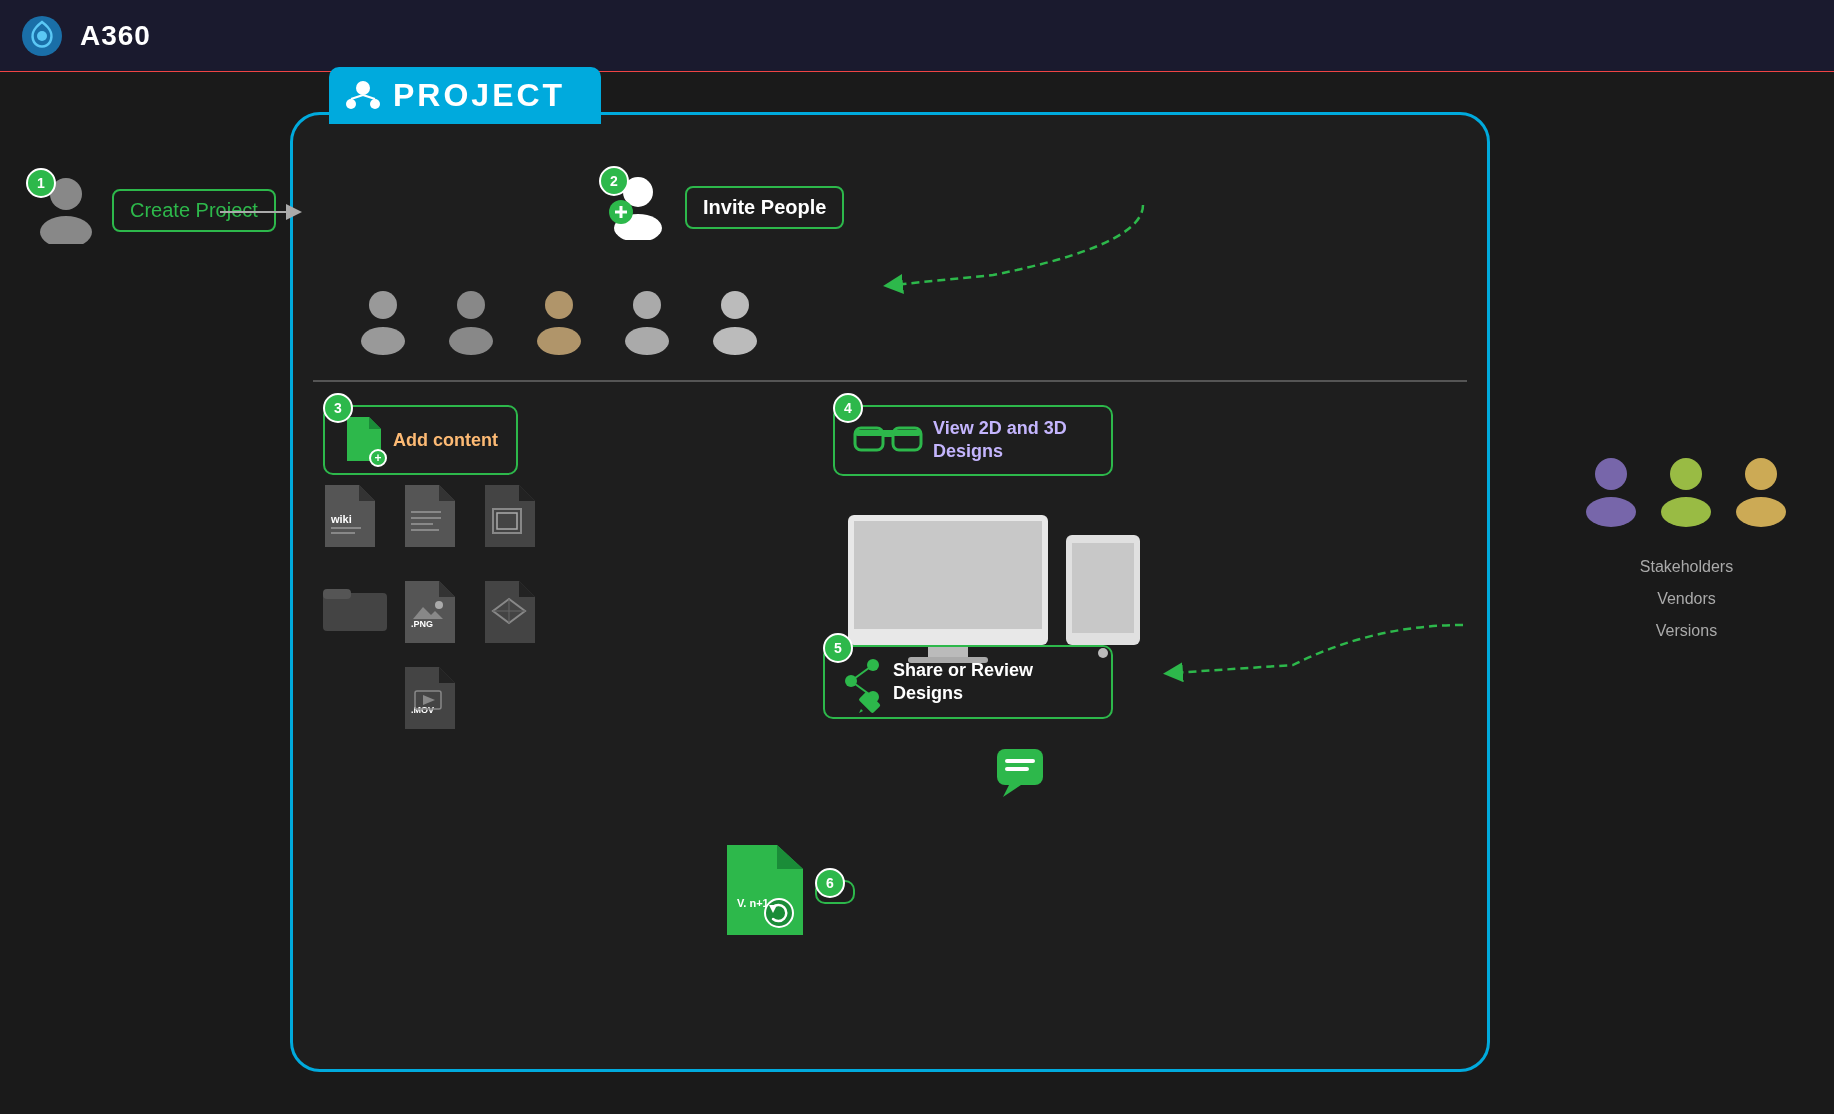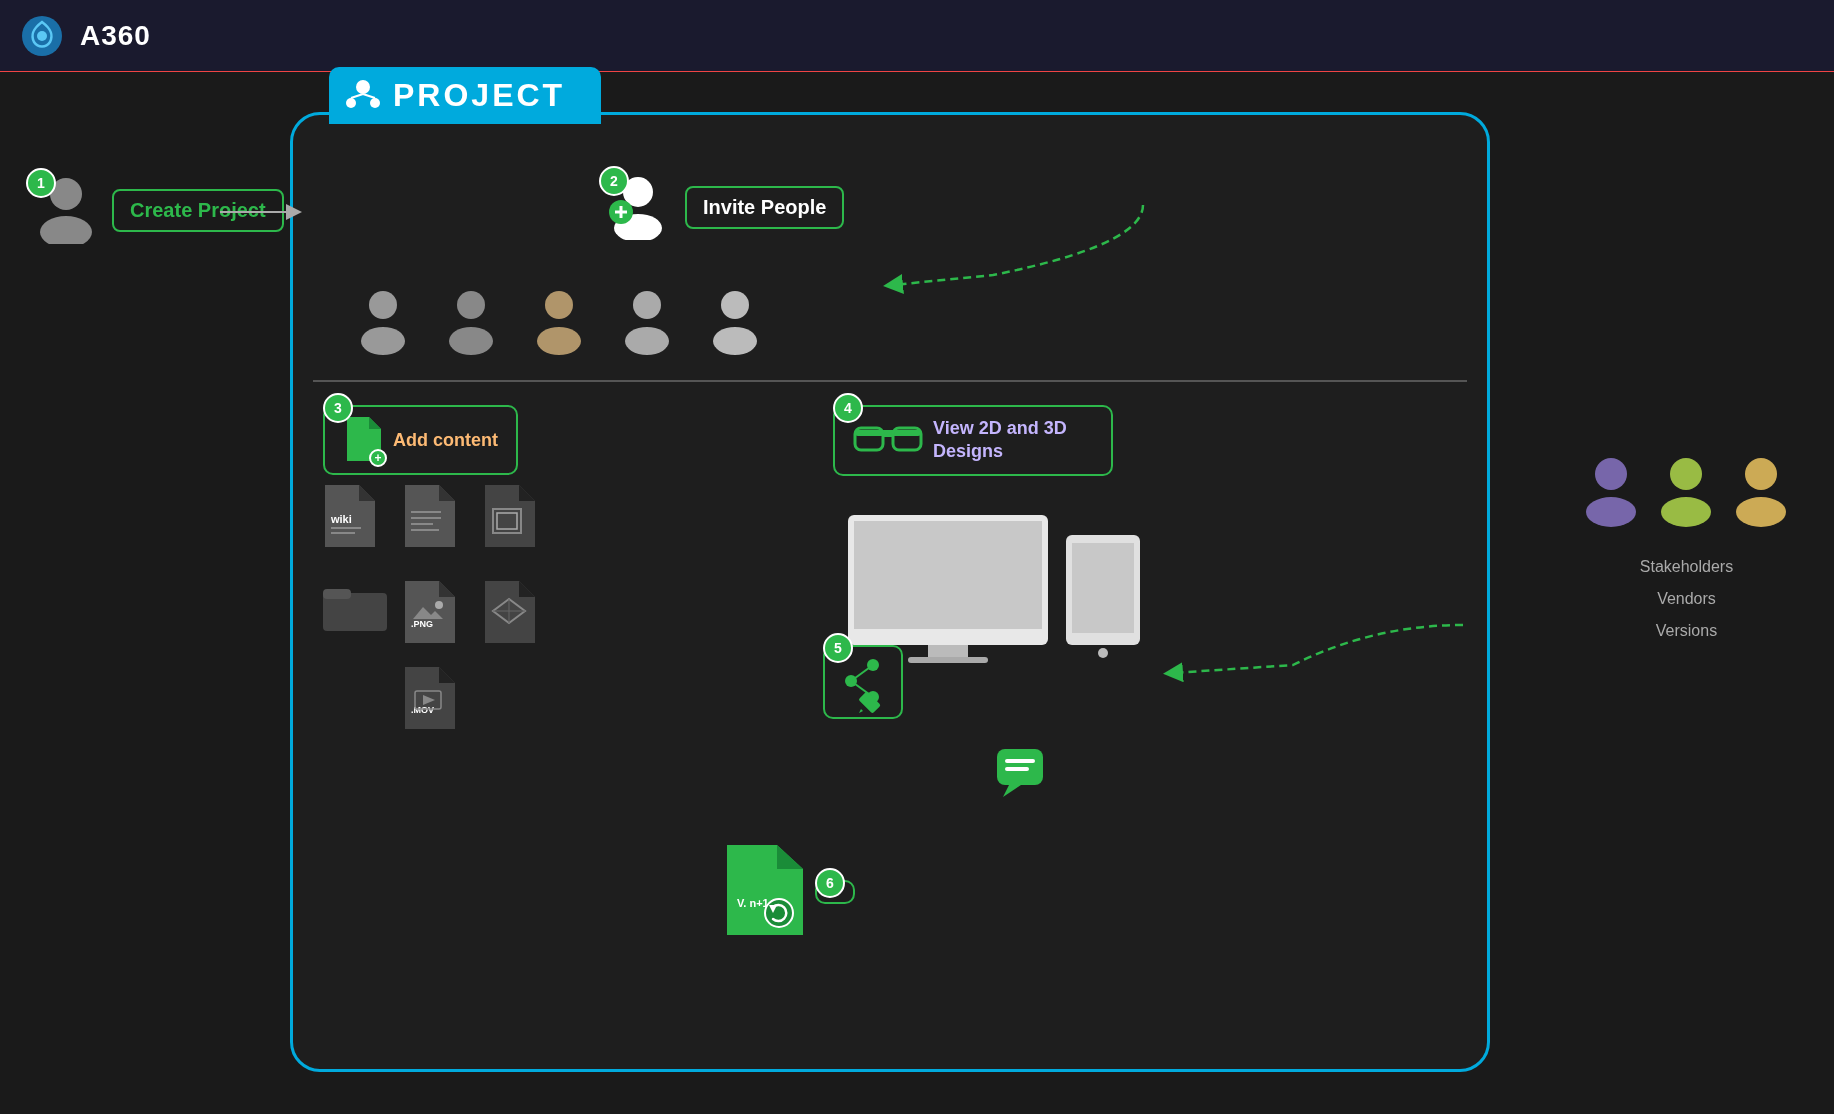--- a/index.html
+++ b/index.html
@@ -118,28 +118,28 @@
     <div style="position:relative; display:flex; align-items:center; gap:10px;">
 
       <div style="position:relative;">
         <svg width="72" height="72" viewBox="0 0 72 72">
           <circle cx="36" cy="22" r="16" fill="#888"></circle>
           <ellipse cx="36" cy="60" rx="26" ry="16" fill="#888"></ellipse>
         </svg>
         <div style="position:absolute;top:-4px;left:-4px;width:30px;height:30px;border-radius:50%;background:#2db84b;border:2px solid white;display:flex;align-items:center;justify-content:center;color:white;font-weight:bold;font-size:14px;">1</div>
       </div>
       <div class="step-label-box">
-        <span style="color:#2db84b;font-size:20px;font-weight:bold;">Create Project</span>
+        <span style="color:#2db84b;font-size:20px;font-weight:normal;">Create Project</span>
       </div>
     </div>
   </div>
 
   <div class="project-box">
 
-    <div class="project-label" style="position:absolute;top:-48px;left:36px;background:#00aadd;border-radius:10px 10px 0 0;padding:10px 36px 10px 16px;display:flex;align-items:flex-start;gap:12px;">
+    <div class="project-label" style="position:absolute;top:-48px;left:36px;background:#00aadd;border-radius:10px 10px 0 0;padding:10px 36px 10px 16px;display:flex;align-items:center;gap:12px;">
       <svg width="36" height="36" viewBox="0 0 36 36">
         <circle cx="18" cy="10" r="7" fill="white"></circle>
         <circle cx="6" cy="26" r="5" fill="white"></circle>
         <circle cx="30" cy="26" r="5" fill="white"></circle>
         <line x1="18" y1="17" x2="6" y2="21" stroke="white" stroke-width="2"></line>
         <line x1="18" y1="17" x2="30" y2="21" stroke="white" stroke-width="2"></line>
       </svg>
       <span style="color:white;font-size:32px;font-weight:900;letter-spacing:3px;">PROJECT</span>
     </div>
 
@@ -324,20 +324,21 @@
             <line x1="30" y1="8" x2="8" y2="24" stroke="#2db84b" stroke-width="2"></line>
             <line x1="8" y1="24" x2="30" y2="40" stroke="#2db84b" stroke-width="2"></line>
           </svg>
           
           <svg style="position:absolute;bottom:-8px;left:14px;" width="28" height="28" viewBox="0 0 28 28">
             <rect x="6" y="4" width="12" height="20" rx="2" transform="rotate(-45 14 14)" fill="#2db84b"></rect>
             <polygon points="4,22 2,26 6,24" fill="#2db84b"></polygon>
           </svg>
         </div>
         <div style="position:absolute;top:-14px;left:-2px;width:30px;height:30px;border-radius:50%;background:#2db84b;border:2px solid white;display:flex;align-items:center;justify-content:center;color:white;font-weight:bold;font-size:14px;">5</div>
+        <span style="color:white;font-size:18px;font-weight:bold;max-width:200px;line-height:1.3;">Share or Review Designs</span>
       </div>
     </div>
 
     <div style="position:absolute;top:630px;left:700px;">
       <svg width="56" height="56" viewBox="0 0 56 56">
         <rect x="4" y="4" width="46" height="36" rx="8" fill="#2db84b"></rect>
         <polygon points="16,40 10,52 28,40" fill="#2db84b"></polygon>
         <rect x="12" y="14" width="30" height="4" rx="2" fill="white"></rect>
         <rect x="12" y="22" width="24" height="4" rx="2" fill="white"></rect>
       </svg>

